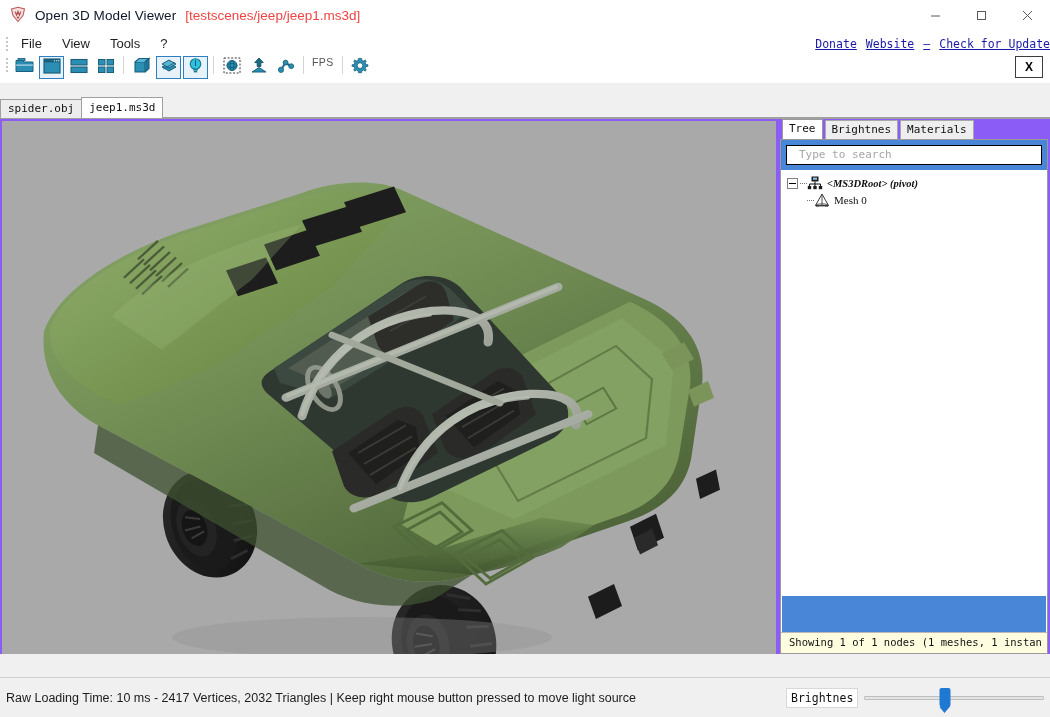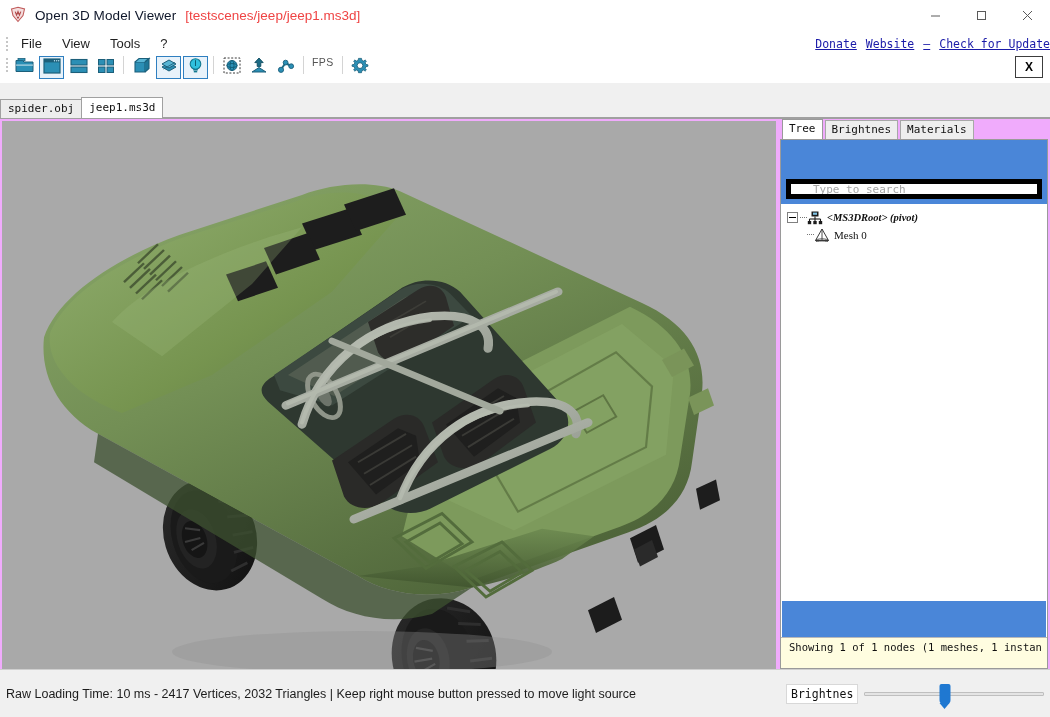--- a/index.html
+++ b/index.html
@@ -182,21 +182,21 @@
     height: 18px;
     border-bottom: 1px solid #a0a0a0;
     background: #f0f0f0;
   }
 
   
   .body {
     flex: 1 1 auto;
     display: flex;
     min-height: 0;
-    background: #f0abfc;
+    background: #8b5cf6;
     padding: 0;
   }
   .viewport-outer {
     width: 776px;
     padding: 2px 0 0 2px;
     display: flex;
   }
   .viewport {
     flex: 1 1 auto;
     background: #a9a9a9;
@@ -246,28 +246,27 @@
     min-height: 0;
   }
   .search-band {
     background: #4a86d8;
     padding: 4px 5px 5px 5px;
     flex: 0 0 auto;
   }
   .search-input {
     width: 100%;
     height: 20px;
-    border: 5px solid #000000;
+    border: 1px solid #000000;
     background: #ffffff;
     font-family: "DejaVu Sans Mono", monospace;
     font-size: 11px;
     color: #9a9a9a;
-    padding: 0 22px;
+    padding: 0 12px;
     outline: none;
-    margin-top: 35px;
   }
   .search-input::placeholder { color: #a6a6a6; }
   .tree-body {
     flex: 1 1 auto;
     background: #ffffff;
     padding: 5px 4px 0 6px;
     overflow: hidden;
     min-height: 0;
   }
   .tree-row {
@@ -309,33 +308,34 @@
     margin: 0 1px;
   }
   .tree-status {
     flex: 0 0 auto;
     background: #fffde0;
     border-top: 1px solid #b8b8b8;
     font-family: "DejaVu Sans Mono", monospace;
     font-size: 10.5px;
     color: #101010;
     padding: 3px 4px 3px 8px;
-    height: 31px;
+    height: 21px;
     white-space: nowrap;
     overflow: hidden;
   }
 
   
   .bottombar {
-    height: 48px;
+    height: 40px;
     flex: 0 0 auto;
     display: flex;
     align-items: stretch;
     background: #f0f0f0;
     border-top: 1px solid #cfcfcf;
+    margin-top: 23px;
   }
   .statusbar {
     width: 786px;
     display: flex;
     align-items: center;
     font-size: 12.5px;
     color: #1c1c1c;
     padding-left: 6px;
     background: #f0f0f0;
     white-space: nowrap;

